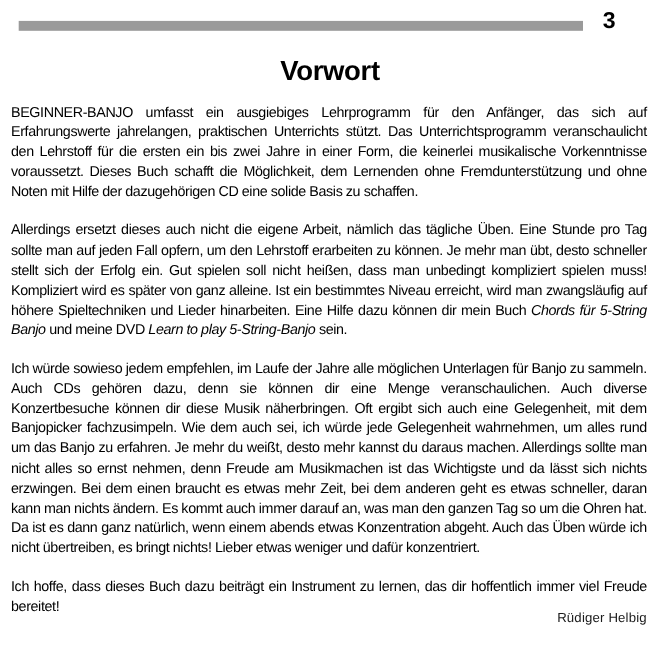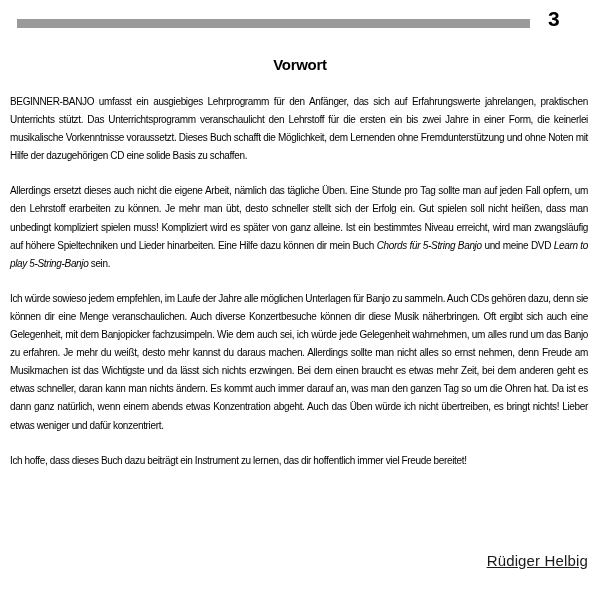--- a/index.html
+++ b/index.html
@@ -52,37 +52,37 @@
   }
 
   
   .doc-title {
     position: absolute;
     left: 0;
     top: 51px;
     width: 600px;
     text-align: center;
     font-family: "Liberation Sans", sans-serif;
-    font-size: 15px;
+    font-size: 25px;
     font-weight: bold;
     line-height: 28px;
     letter-spacing: -0.3px;
   }
 
   
   .body-block {
     position: absolute;
     left: 10px;
     top: 93px;
     width: 578px;
   }
   .para {
     margin: 0 0 17px 0;
     font-family: "Liberation Sans", sans-serif;
-    font-size: 10px;
+    font-size: 13px;
     line-height: 18.1px;
     text-align: justify;
     text-justify: inter-word;
     letter-spacing: -0.34px;
     word-spacing: -0.15px;
     -webkit-hyphens: none;
     hyphens: none;
   }
   .para:last-child {
     margin-bottom: 0;
@@ -94,25 +94,24 @@
   
   .signature {
     position: absolute;
     left: 0;
     top: 552px;
     width: 588px;
     text-align: right;
   }
   .sig-line {
     font-family: "Liberation Sans", sans-serif;
-    font-size: 15px;
+    font-size: 12px;
     line-height: 18px;
     letter-spacing: 0.15px;
     color: #1a1a1a;
-    text-decoration: underline;
   }
 </style>
 </head>
 <body>
 
 <div class="page">
 
   <div class="page-header">
     <div class="header-rule"></div>
     <div class="page-number">3</div>

